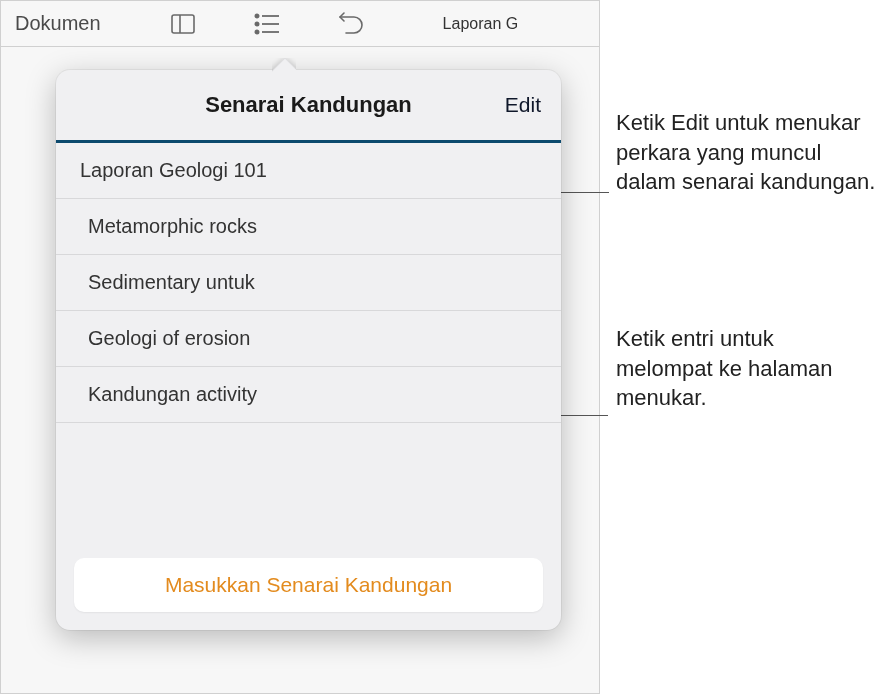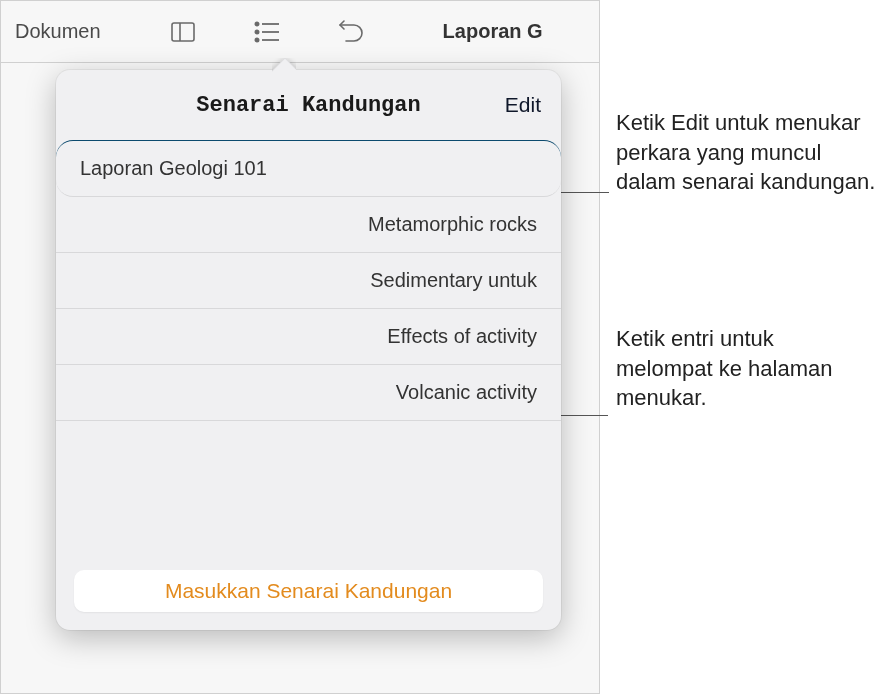--- a/index.html
+++ b/index.html
@@ -18,21 +18,21 @@
     .app-frame {
       position: absolute;
       left: 0;
       top: 0;
       width: 600px;
       height: 694px;
       border: 1px solid #d0d0d0;
       background: #f7f7f7;
     }
     .toolbar {
-      height: 62px;
+      height: 46px;
       background: #f7f7f7;
       border-bottom: 1px solid #d0d0d0;
       display: flex;
       align-items: center;
       padding: 0 10px;
       gap: 0;
     }
     .toolbar-label {
       font-size: 20px;
       color: #4a4a4a;
@@ -42,22 +42,22 @@
     .toolbar-icon {
       width: 44px;
       height: 44px;
       display: flex;
       align-items: center;
       justify-content: center;
       margin: 0 20px;
       color: #6a6a6a;
     }
     .toolbar-title {
-      font-size: 20px;
-      font-weight: 700;
+      font-size: 16px;
+      font-weight: 400;
       color: #333;
       margin-left: 50px;
       white-space: nowrap;
       overflow: hidden;
     }
     .popover-container {
       position: absolute;
       left: 56px;
       top: 70px;
       width: 505px;
@@ -98,21 +98,20 @@
       position: relative;
       height: 70px;
       display: flex;
       align-items: center;
       justify-content: center;
     }
     .popover-title {
       font-size: 22px;
       font-weight: 600;
       color: #1a1a1a;
-      font-family: Liberation Mono, monospace;
     }
     .edit-button {
       position: absolute;
       right: 20px;
       top: 50%;
       transform: translateY(-50%);
       font-size: 21px;
       color: #0f172a;
       cursor: pointer;
     }
@@ -121,36 +120,34 @@
       padding: 0;
     }
     .toc-item {
       padding: 16px 24px;
       border-bottom: 1px solid #d8d8da;
       font-size: 20px;
       color: #333;
       cursor: pointer;
     }
     .toc-item:first-child {
-      border-top: 1px solid #0c4a6e;
-      border-radius: 17px;
+      border-top: 3px solid #0c4a6e;
     }
     .toc-item.level-0 {
       padding-left: 24px;
     }
     .toc-item.level-1 {
-      padding-left: 44px;
-      text-align: right;
+      padding-left: 32px;
     }
     .popover-footer {
       padding: 18px;
     }
     .insert-button {
       width: 100%;
-      height: 42px;
+      height: 54px;
       background: #fff;
       border-radius: 10px;
       display: flex;
       align-items: center;
       justify-content: center;
       font-size: 21px;
       color: #e38b1e;
       cursor: pointer;
       box-shadow: 0 1px 2px rgba(0,0,0,0.06);
     }
@@ -222,22 +219,22 @@
   <div class="popover-arrow"></div>
   <div class="popover">
     <div class="popover-header">
       <span class="popover-title">Senarai Kandungan</span>
       <span class="edit-button">Edit</span>
     </div>
     <div class="toc-list">
       <div class="toc-item level-0">Laporan Geologi 101</div>
       <div class="toc-item level-1">Metamorphic rocks</div>
       <div class="toc-item level-1">Sedimentary untuk</div>
-      <div class="toc-item level-1">Effects of activity</div>
-      <div class="toc-item level-1">Volcanic activity</div>
+      <div class="toc-item level-1">Geologi of erosion</div>
+      <div class="toc-item level-1">Kandungan activity</div>
     </div>
     <div class="popover-footer">
       <div class="insert-button">Masukkan Senarai Kandungan</div>
     </div>
   </div>
 </div>
 
 <div class="callout-line line-1"></div>
 <div class="callout-line line-2"></div>
 

